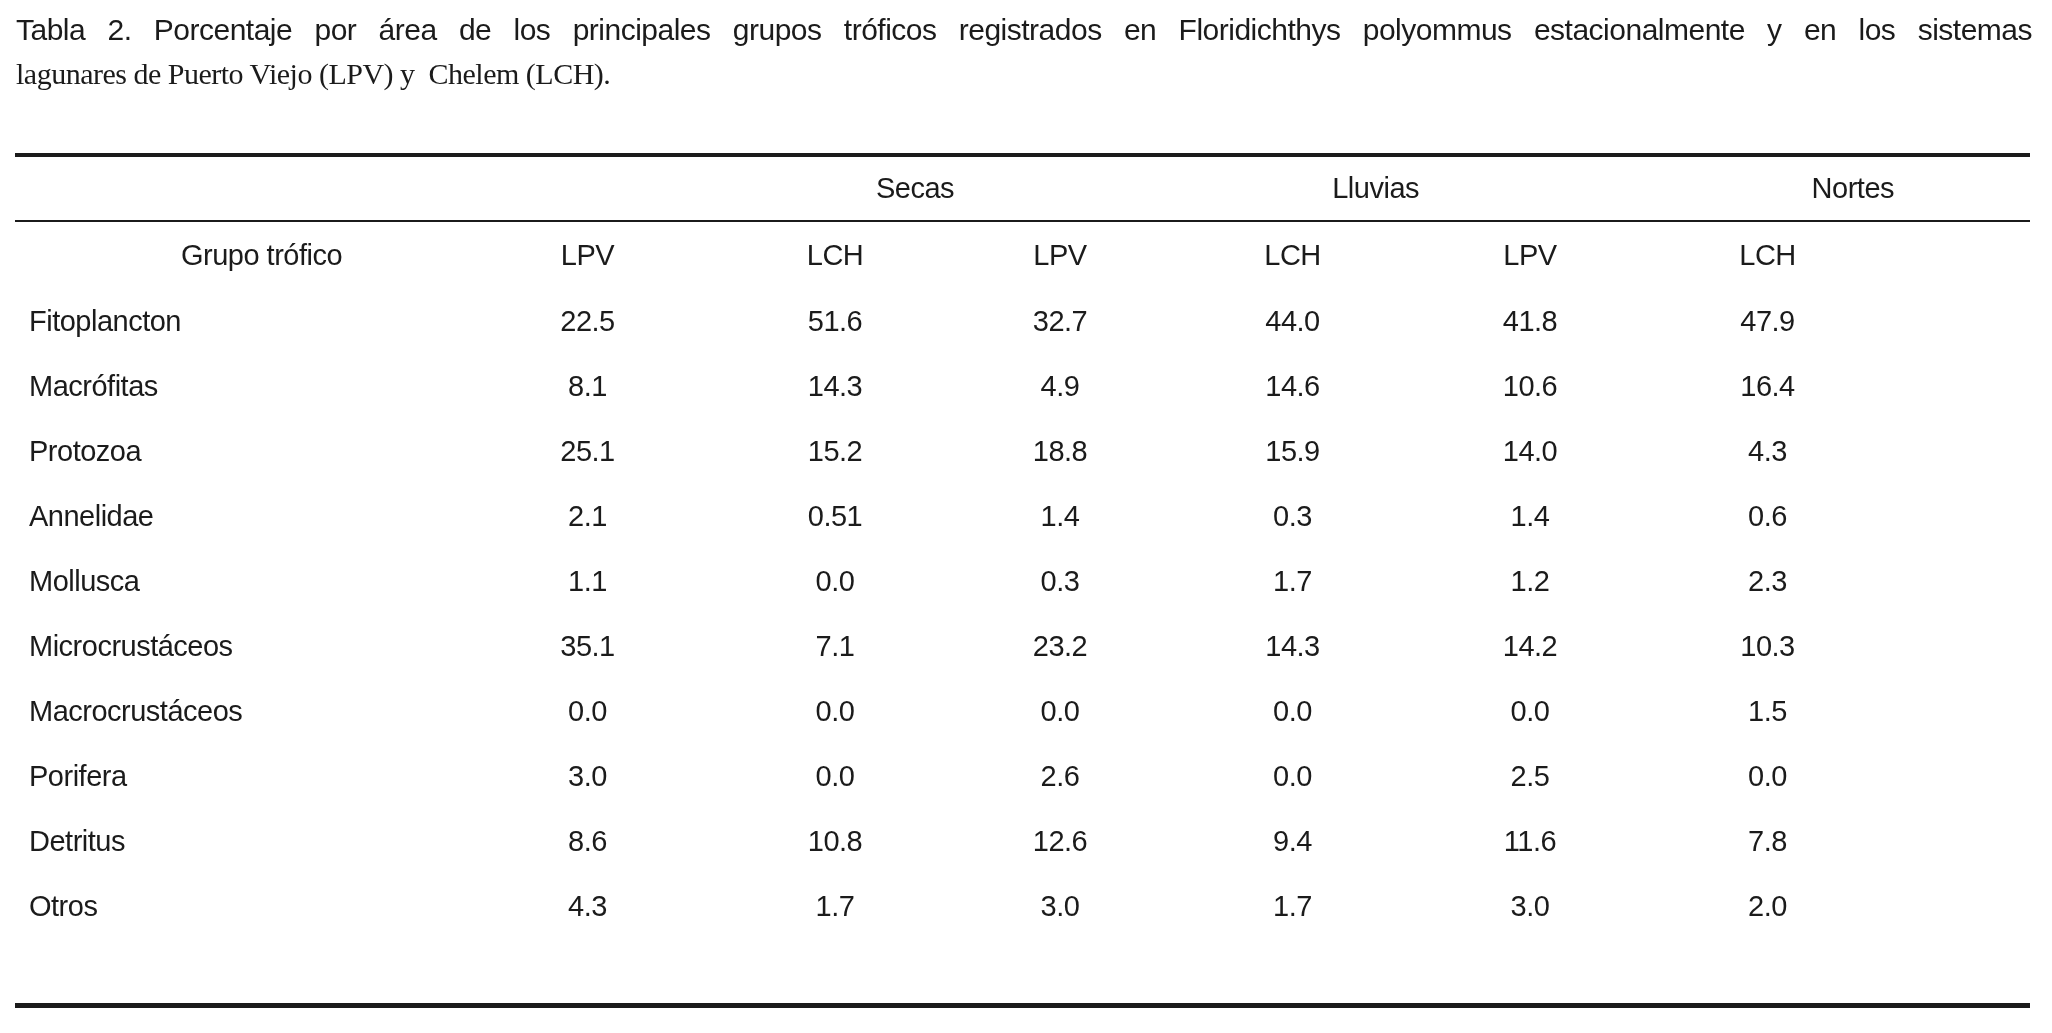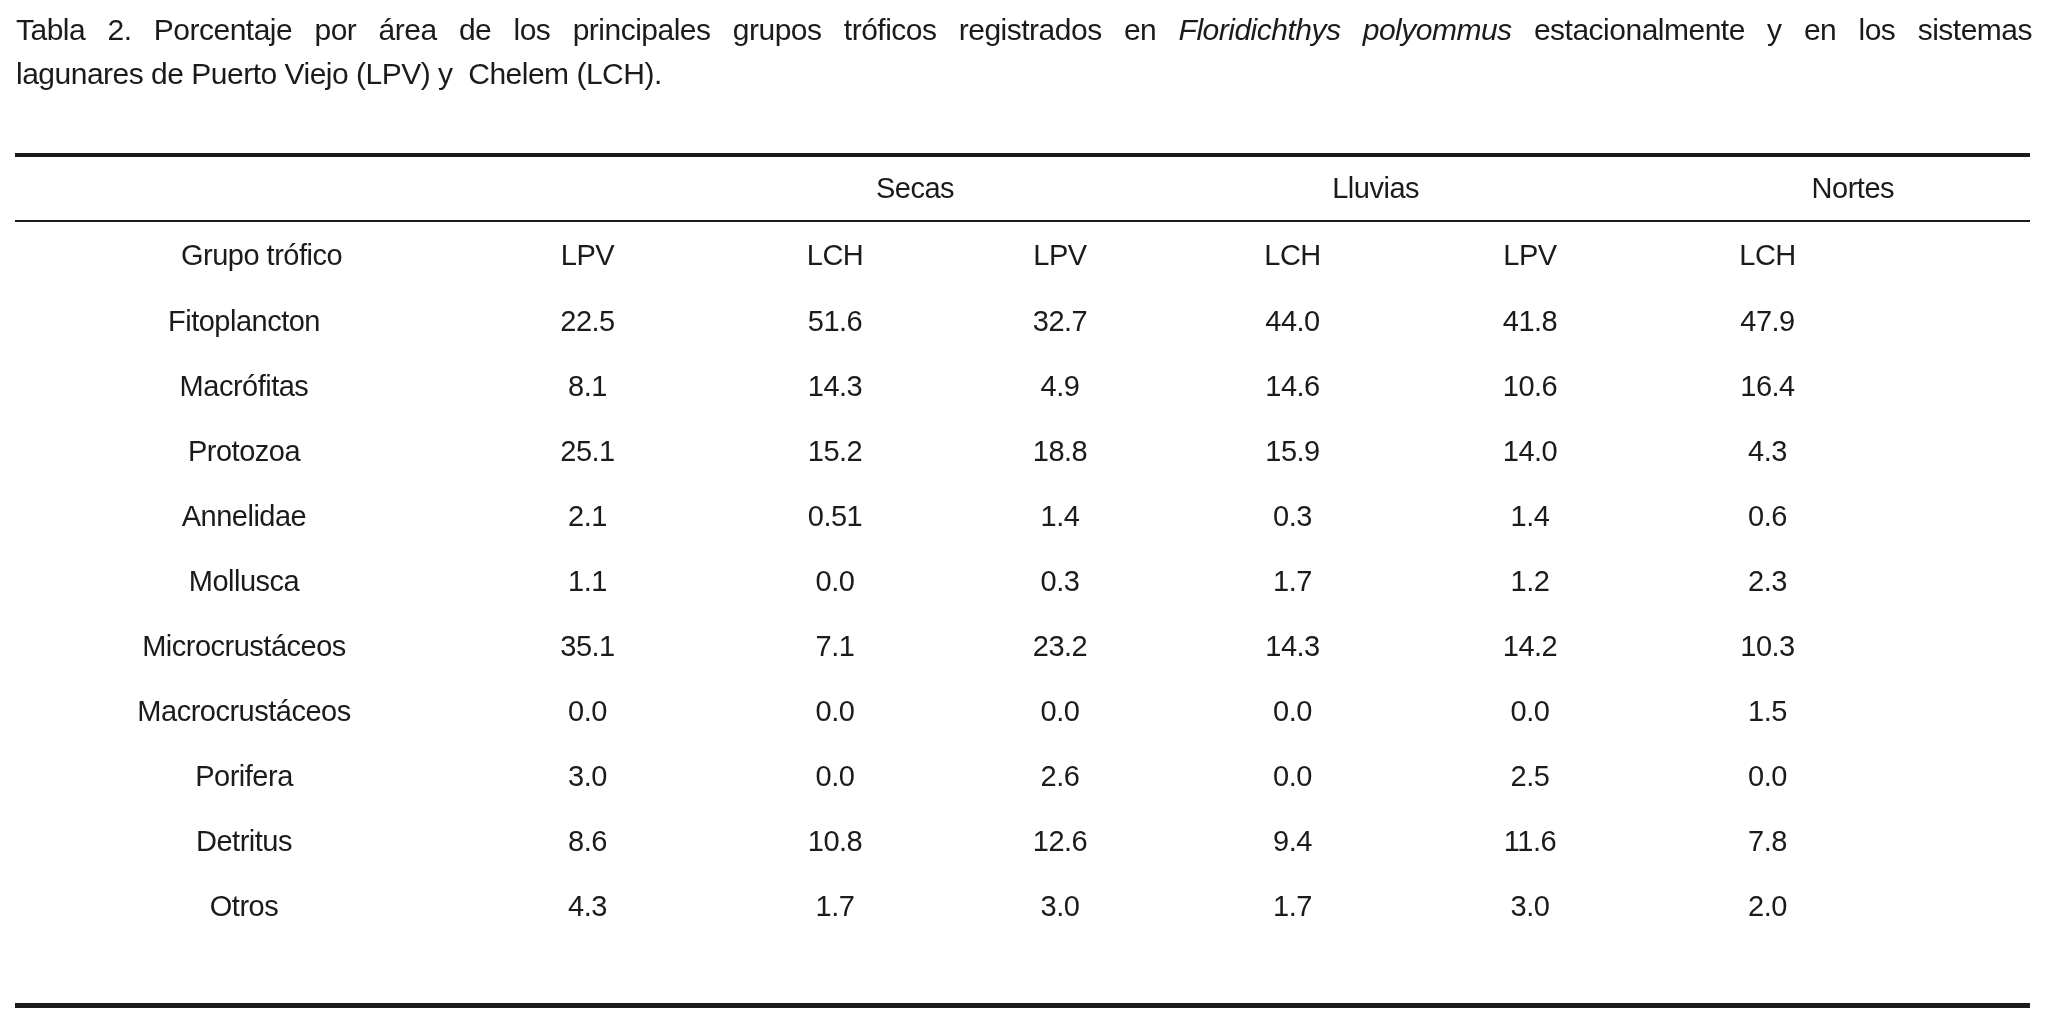--- a/index.html
+++ b/index.html
@@ -18,22 +18,22 @@
     left: 16px;
     top: 8px;
     width: 2016px;
     font-size: 30px;
     line-height: 44px;
   }
   .caption-line1 {
     text-align: justify;
     text-align-last: justify;
   }
-  .species { font-style: italic; }
-  .caption-line2 { white-space: pre-wrap; }
+  .species { }
+  .caption-line2 { white-space: pre-wrap; font-family: Liberation Serif, serif; }
 
   .data-table {
     position: absolute;
     left: 15px;
     top: 153px;
     width: 2015px;
     border-collapse: collapse;
     table-layout: fixed;
     border-top: 4px solid var(--rule, #1b1b1b);
     font-size: 29px;
@@ -42,21 +42,21 @@
   .season-row > th, .season-row > td {
     border-bottom: 2px solid var(--rule, #1b1b1b);
     height: 61px;
     text-align: right;
   }
   .site-row > th, .site-row > td {
     height: 65px;
     text-align: center;
   }
   tbody td { height: 63px; text-align: center; }
-  .label-col { text-align: center; padding-left: 14px; }
+  .label-col { text-align: left; padding-left: 14px; }
   .group-header { text-align: left; padding-left: 49px; }
   .spacer-col { }
   .rule-bottom {
     position: absolute;
     left: 15px;
     top: 1003px;
     width: 2015px;
     height: 5px;
     background: var(--rule, #1b1b1b);
   }

